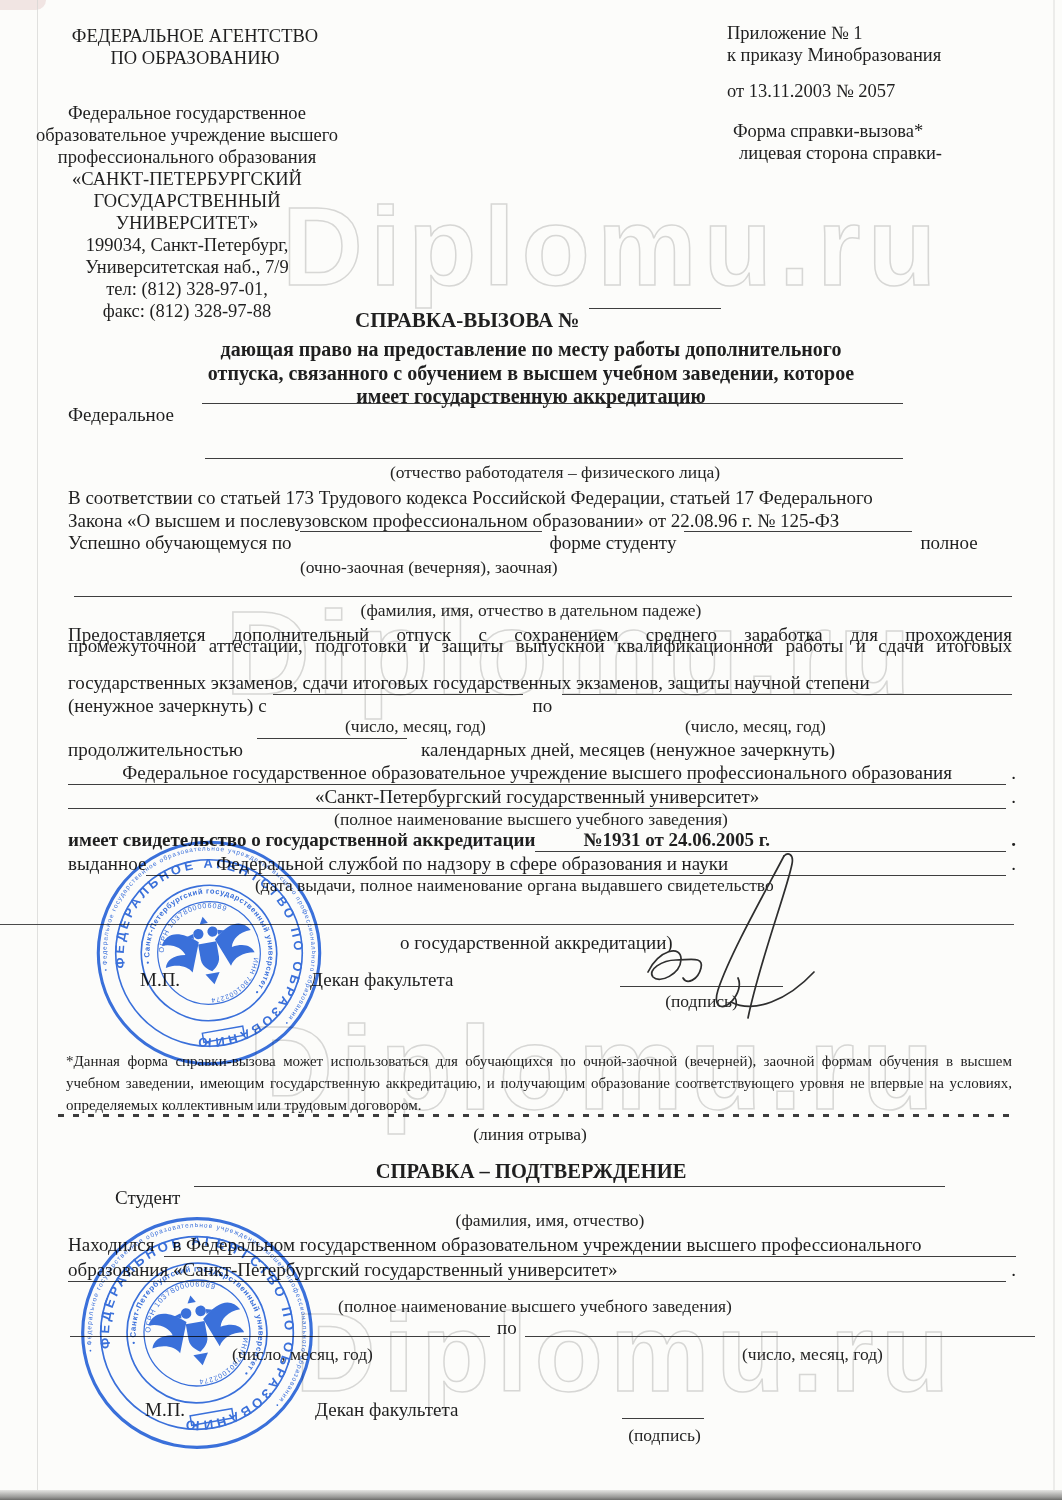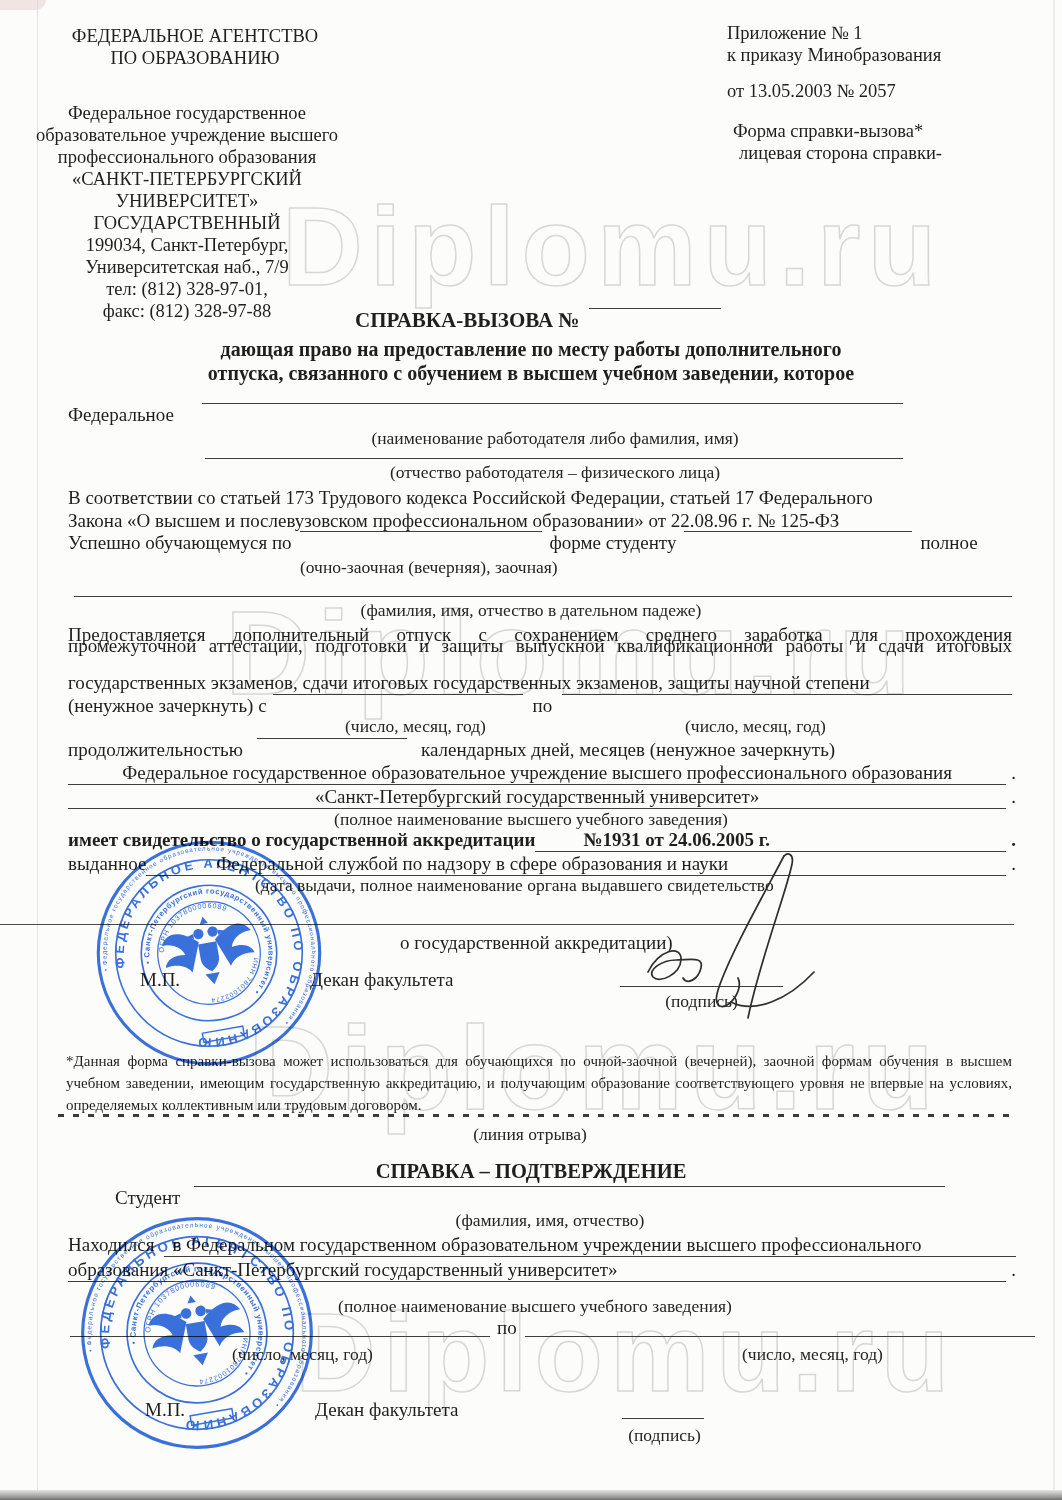--- a/index.html
+++ b/index.html
@@ -49,52 +49,52 @@
   <div class="abs ctr fs-top" style="left:55px;top:25px;width:280px;">
     <div>ФЕДЕРАЛЬНОЕ АГЕНТСТВО</div>
     <div>ПО ОБРАЗОВАНИЮ</div>
   </div>
 
   <div class="abs ctr fs-top" style="left:28px;top:102px;width:318px;">
     <div>Федеральное государственное</div>
     <div>образовательное учреждение высшего</div>
     <div>профессионального образования</div>
     <div>«САНКТ-ПЕТЕРБУРГСКИЙ</div>
+    <div>ГОСУДАРСТВЕННЫЙ</div>
     <div>УНИВЕРСИТЕТ»</div>
-    <div>ГОСУДАРСТВЕННЫЙ</div>
     <div>199034, Санкт-Петербург,</div>
     <div>Университетская наб., 7/9</div>
     <div>тел: (812) 328-97-01,</div>
     <div>факс: (812) 328-97-88</div>
   </div>
 
   <div class="abs fs-top" style="left:727px;top:22px;">
     <div>Приложение № 1</div>
     <div>к приказу Минобразования</div>
   </div>
-  <div class="abs fs-top" style="left:727px;top:80px;">от 13.05.2003 № 2057</div>
+  <div class="abs fs-top" style="left:727px;top:80px;">от 13.11.2003 № 2057</div>
   <div class="abs fs-top" style="left:733px;top:120px;">
     <div>Форма справки-вызова*</div>
     <div style="padding-left:6px;">лицевая сторона справки-</div>
   </div>
 
   <div class="abs row b" style="left:355px;top:308px;font-size:21px;">
     <span>СПРАВКА-ВЫЗОВА №</span>
     <span class="blank" style="width:132px;margin-left:10px;"></span>
   </div>
   <div class="abs ctr b" style="left:61px;top:338px;width:940px;font-size:20px;line-height:23.5px;">
     <div>дающая право на предоставление по месту работы дополнительного</div>
     <div>отпуска, связанного с обучением в высшем учебном заведении, которое</div>
+    <div>имеет государственную аккредитацию</div>
   </div>
 
   <div class="abs row fs-body" style="left:68px;top:403px;width:835px;">
     <span>Федеральное</span>
     <span class="blank fill" style="margin-left:28px;"></span>
   </div>
-  <div class="abs ctr fs-cap" style="left:205px;top:428px;width:700px;">(наименование работодателя либо фамилия, имя)</div>
   <div class="abs blank" style="left:205px;top:440px;width:698px;height:18px;"></div>
   <div class="abs ctr fs-cap" style="left:205px;top:462px;width:700px;">(отчество работодателя – физического лица)</div>
 
   <div class="abs fs-body" style="left:68px;top:486px;width:870px;line-height:23px;">
     <div>В соответствии со статьей 173 Трудового кодекса Российской Федерации, статьей 17 Федерального</div>
     <div>Закона «О высшем и послевузовском профессиональном образовании» от 22.08.96 г. № 125-ФЗ</div>
   </div>
   <div class="abs row fs-body" style="left:68px;top:531px;width:920px;">
     <span>Успешно обучающемуся по</span>
     <span class="blank" style="width:242px;margin:0 8px;"></span>

